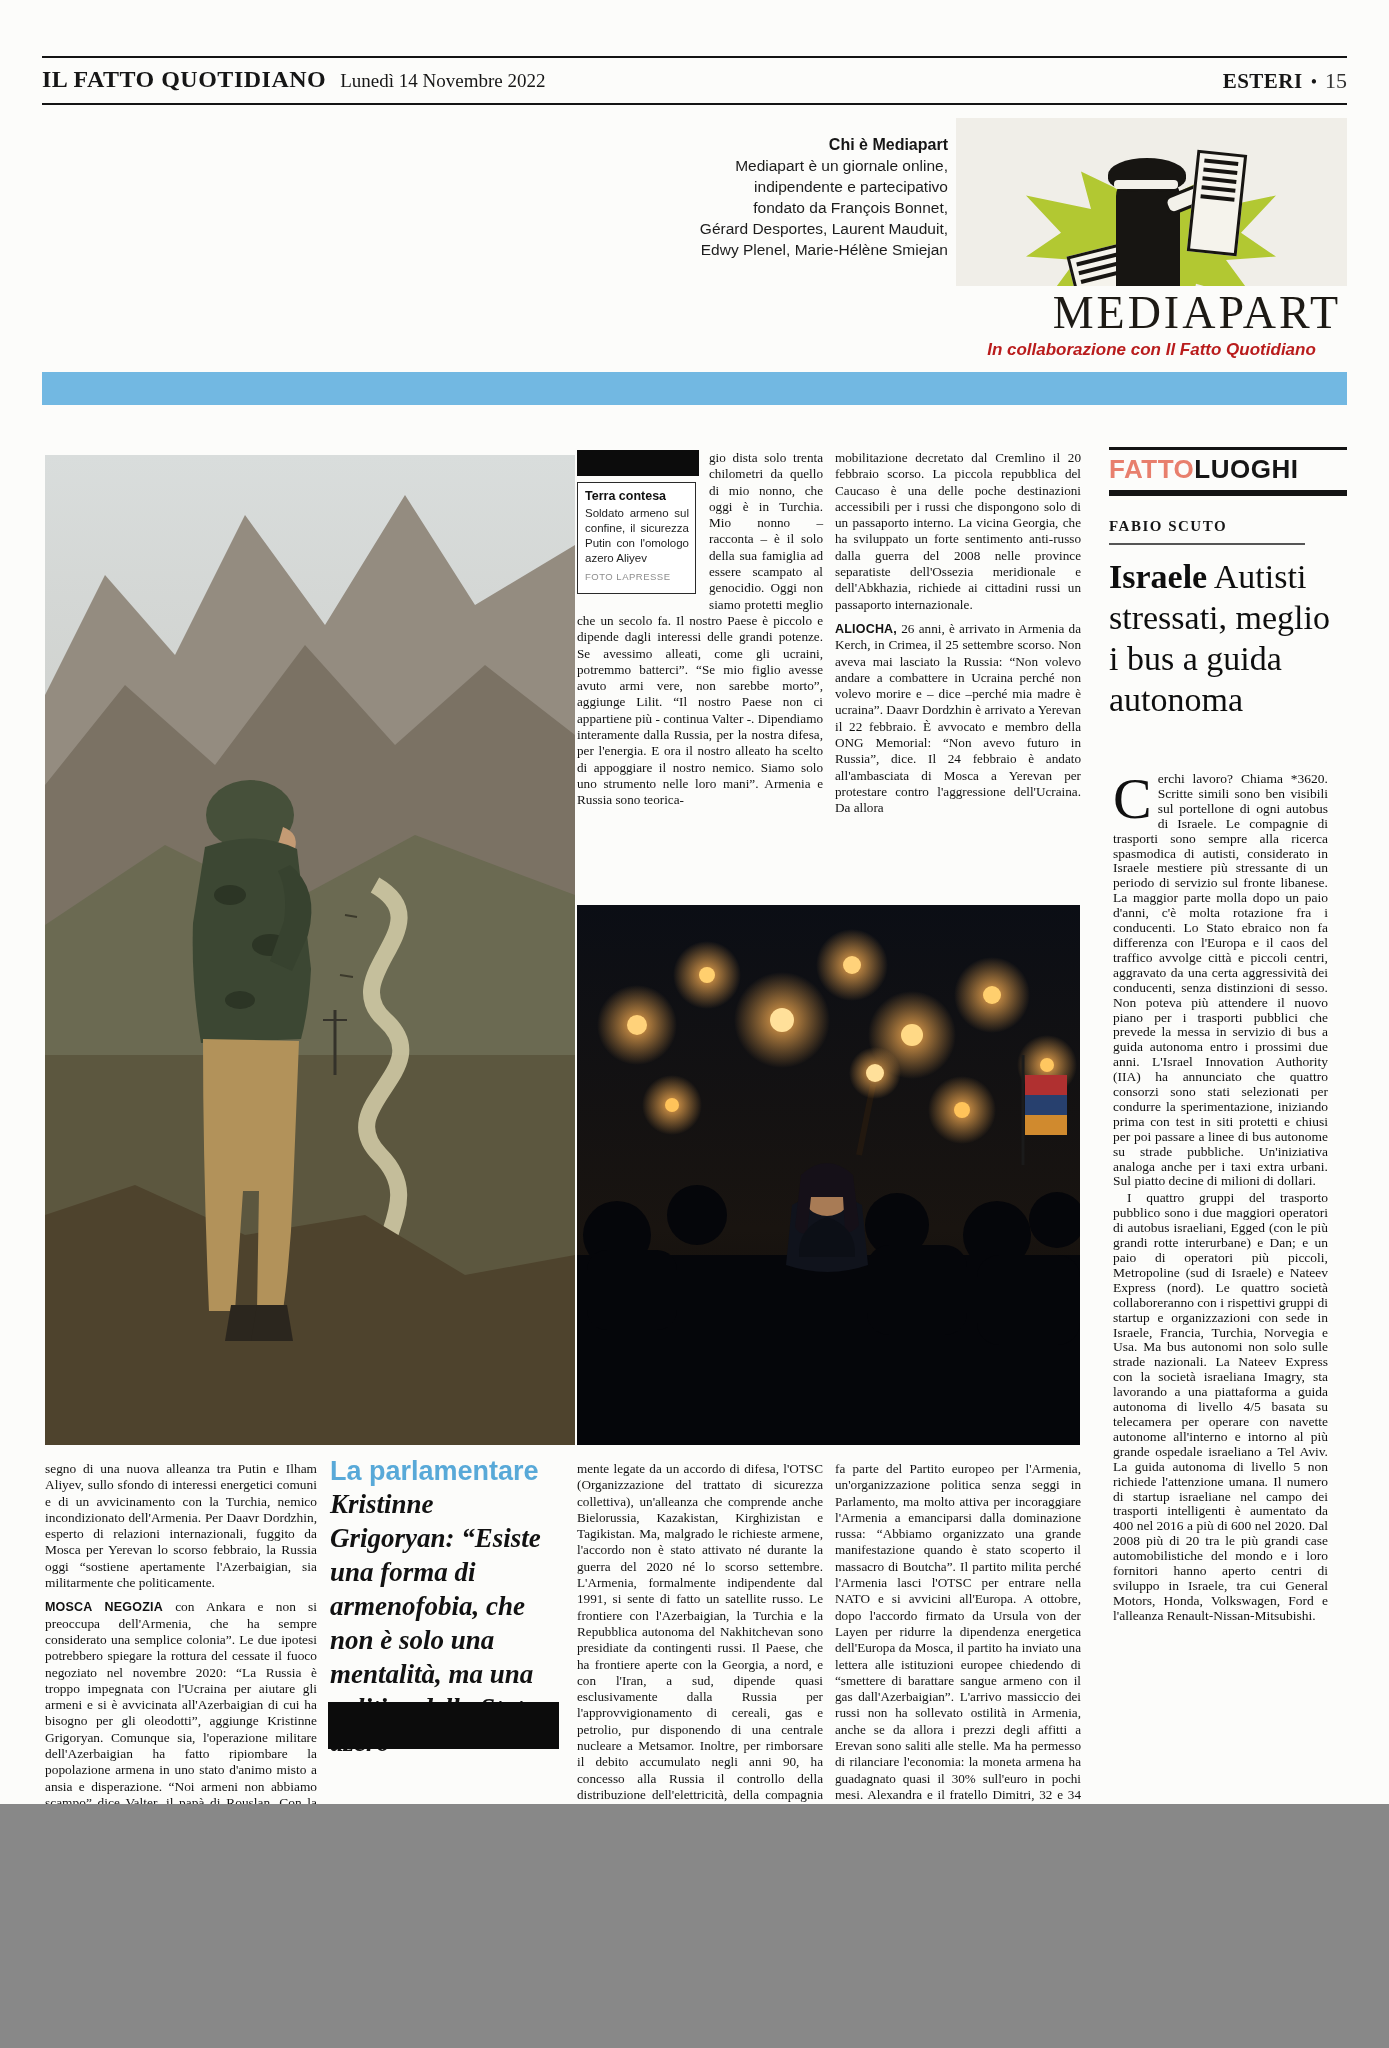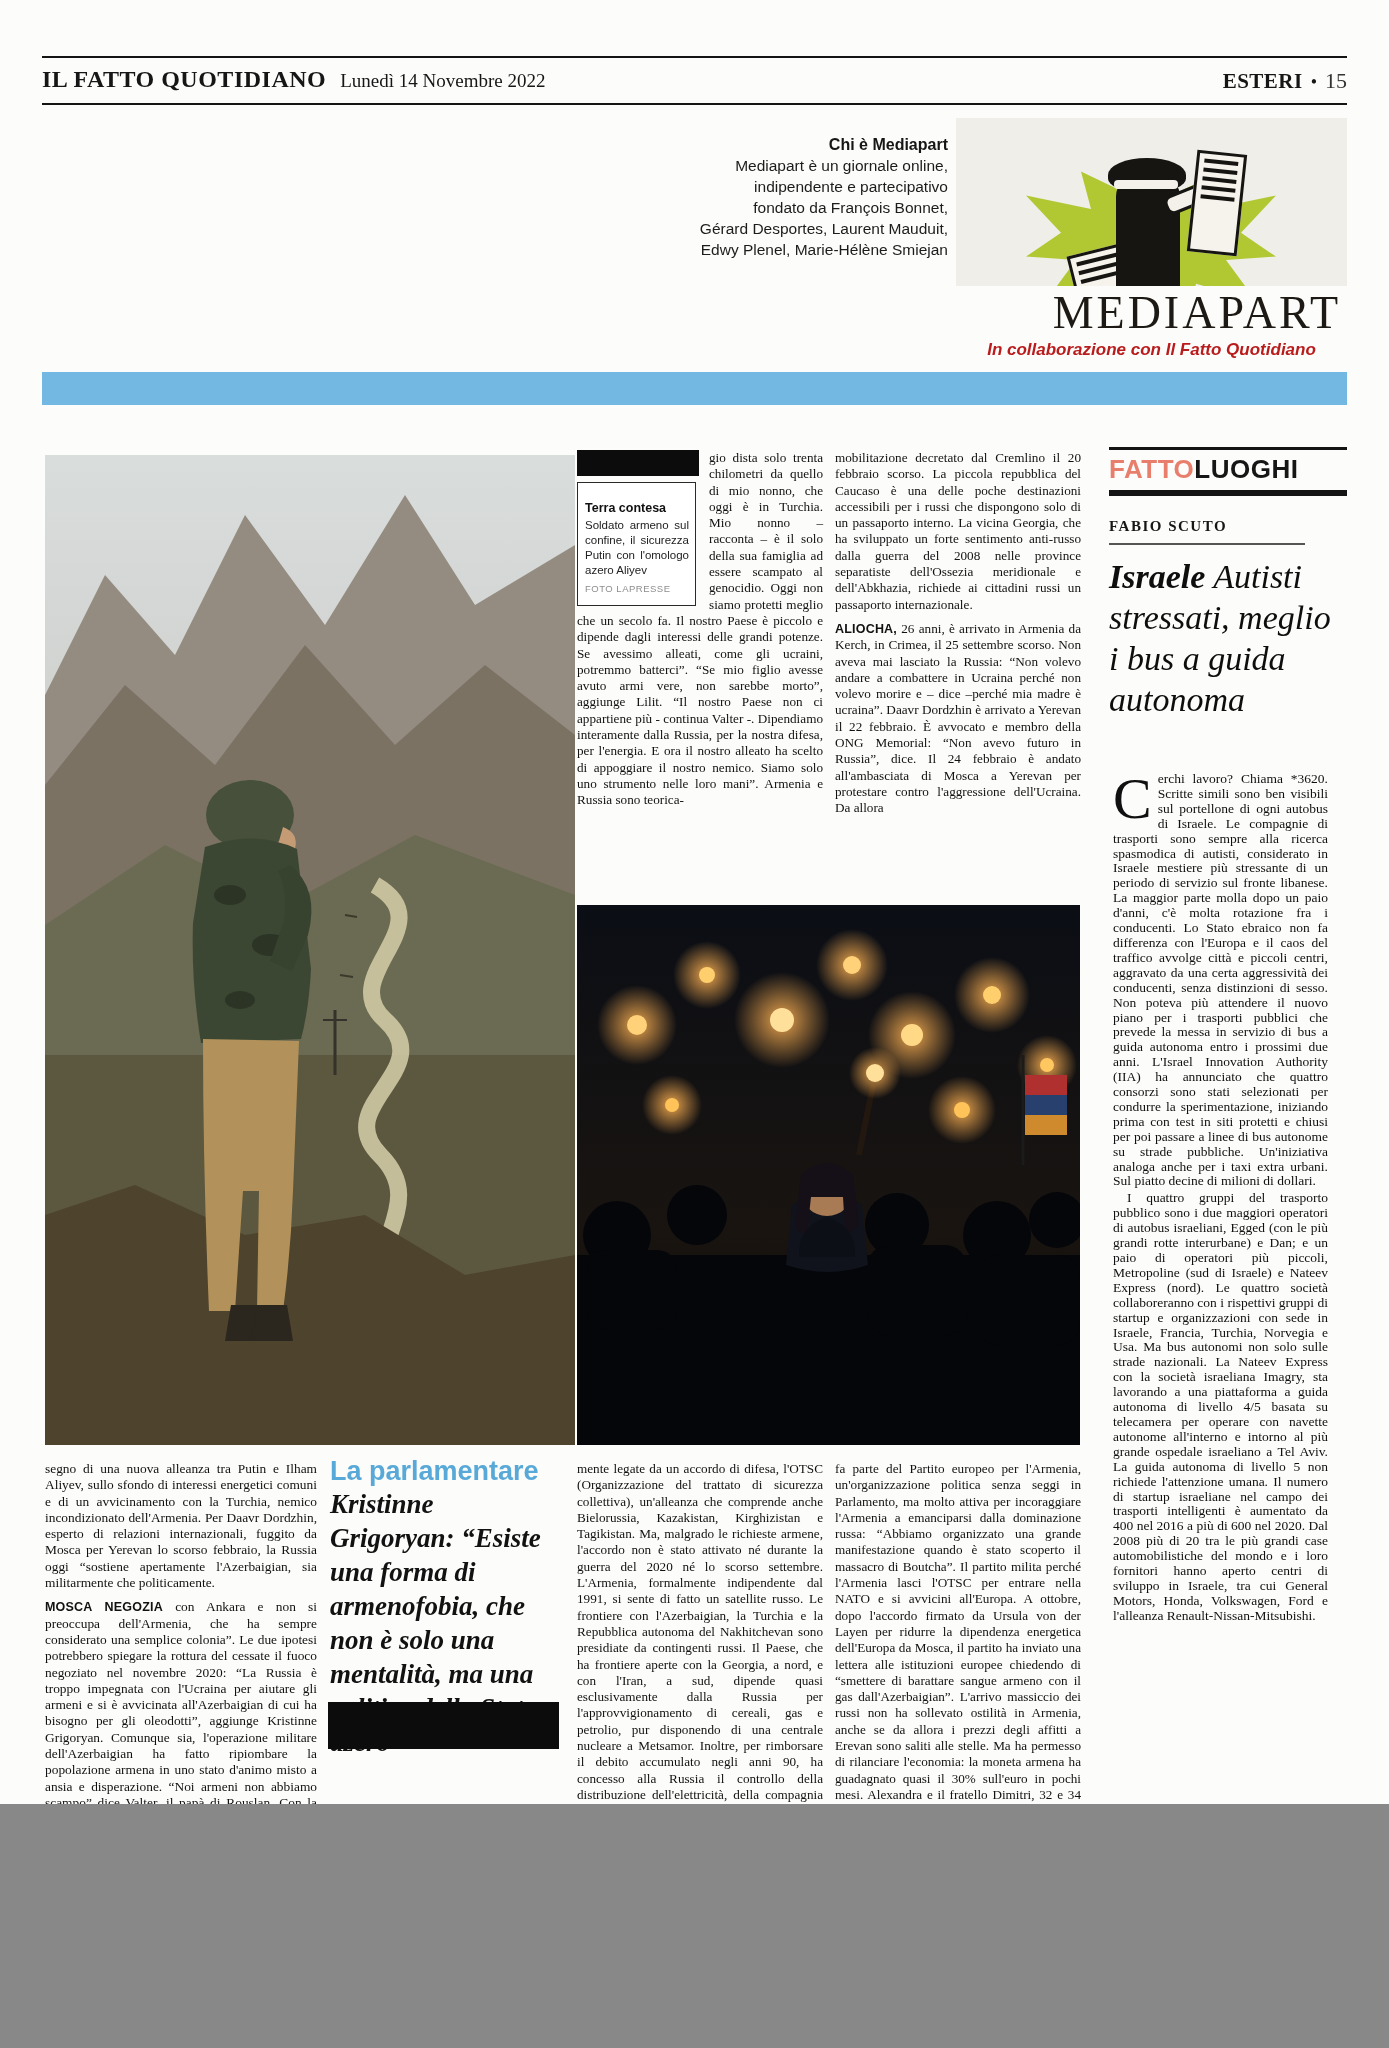--- a/index.html
+++ b/index.html
@@ -30,21 +30,21 @@
   .mp-arm{position:absolute;left:208px;top:70px;width:44px;height:14px;background:#f3f1ea;border:3px solid #171512;border-radius:8px;transform:rotate(-22deg);}
   .mp-news-l{position:absolute;left:118px;top:130px;width:58px;height:64px;background:#f5f3ec;border:3px solid #171512;transform:rotate(-14deg);}
   .mp-wordmark-in{left:963px;top:286px;width:378px;text-align:right;font-size:46px;letter-spacing:3px;color:#1d1a15;}
   .mp-tagline{left:956px;top:340px;width:391px;text-align:center;font-family:"Liberation Sans",sans-serif;
               font-weight:bold;font-style:italic;font-size:17px;color:#b91c1c;}
   .cyan-band{left:42px;top:372px;width:1305px;height:33px;}
   
   .photo{overflow:hidden;}
   
   .cap-blackbar{width:122px;height:26px;background:#0c0c0c;margin-bottom:6px;}
-  .cap-box{width:104px;border:1.5px solid #2a2a2a;background:#fff;padding:18px 6px 8px 7px;
+  .cap-box{width:104px;border:1.5px solid #2a2a2a;background:#fff;padding:6px 6px 8px 7px;
            font-family:"Liberation Sans",sans-serif;}
   .cap-kicker{font-weight:bold;font-size:12.5px;line-height:15px;margin-bottom:2px;}
   .cap-text{font-size:11.5px;line-height:15px;color:#222;}
   .cap-credit{font-size:9.5px;letter-spacing:0.5px;color:#8d8d8d;margin-top:3px;}
   
   .col{font-size:13.2px;line-height:16.3px;text-align:justify;color:#111;}
   .colwide{font-size:13.4px;line-height:16.3px;text-align:justify;color:#111;}
   .lead-in{font-family:"Liberation Sans",sans-serif;font-weight:bold;font-size:12.5px;letter-spacing:0.2px;}
   .para2{margin-top:8px;}
   .cap-float{float:left;margin:0 10px 6px 0;}
@@ -242,21 +242,21 @@
     <div class="sig">(Traduzione di Luana De Micco).</div>
   </div>
 
   <div class="abs rule" style="left:1109px;top:447px;width:238px;height:3px;"></div>
   <div class="abs al-head" style="left:1109px;top:454px;">
     <span class="al-first" style="color: rgb(232, 127, 109);">FATTO</span><span>LUOGHI</span>
   </div>
   <div class="abs rule" style="left:1109px;top:490px;width:238px;height:6px;"></div>
   <div class="abs byline" style="left:1109px;top:518px;">FABIO SCUTO</div>
   <div class="abs" style="left:1109px;top:543px;width:196px;height:2px;background:#555;"></div>
-  <div class="abs rail-headline" style="left:1109px;top:556px;width:238px;font-style:italic;">
+  <div class="abs rail-headline" style="left:1109px;top:556px;width:238px;">
     <b>Israele</b><span> Autisti stressati, meglio i bus a guida autonoma</span>
   </div>
   <div class="abs rail-body" style="left:1113px;top:772px;width:215px;">
     <div><span class="dropcap">C</span><span>erchi lavoro? Chiama *3620. Scritte simili sono ben visibili sul portellone di ogni autobus di Israele. Le compagnie di trasporti sono sempre alla ricerca spasmodica di autisti, considerato in Israele mestiere più stressante di un periodo di servizio sul fronte libanese. La maggior parte molla dopo un paio d'anni, c'è molta rotazione fra i conducenti. Lo Stato ebraico non fa differenza con l'Europa e il caos del traffico avvolge città e piccoli centri, aggravato da una certa aggressività dei conducenti, senza distinzioni di sesso. Non poteva più attendere il nuovo piano per i trasporti pubblici che prevede la messa in servizio di bus a guida autonoma entro i prossimi due anni. L'Israel Innovation Authority (IIA) ha annunciato che quattro consorzi sono stati selezionati per condurre la sperimentazione, iniziando prima con test in siti protetti e chiusi per poi passare a linee di bus autonome su strade pubbliche. Un'iniziativa analoga anche per i taxi extra urbani. Sul piatto decine di milioni di dollari.</span></div>
     <div class="rail-p2">I quattro gruppi del trasporto pubblico sono i due maggiori operatori di autobus israeliani, Egged (con le più grandi rotte interurbane) e Dan; e un paio di operatori più piccoli, Metropoline (sud di Israele) e Nateev Express (nord). Le quattro società collaboreranno con i rispettivi gruppi di startup e organizzazioni con sede in Israele, Francia, Turchia, Norvegia e Usa. Ma bus autonomi non solo sulle strade nazionali. La Nateev Express con la società israeliana Imagry, sta lavorando a una piattaforma a guida autonoma di livello 4/5 basata su telecamera per operare con navette autonome all'interno e intorno al più grande ospedale israeliano a Tel Aviv. La guida autonoma di livello 5 non richiede l'attenzione umana. Il numero di startup israeliane nel campo dei trasporti intelligenti è aumentato da 400 nel 2016 a più di 600 nel 2020. Dal 2008 più di 20 tra le più grandi case automobilistiche del mondo e i loro fornitori hanno aperto centri di sviluppo in Israele, tra cui General Motors, Honda, Volkswagen, Ford e l'alleanza Renault-Nissan-Mitsubishi.</div>
   </div>
   <div class="abs" style="left: 1113px; top: 1902px; width: 209px; height: 48px; background: rgb(114, 184, 226);" id="railband"></div>
 
 </div>
 

